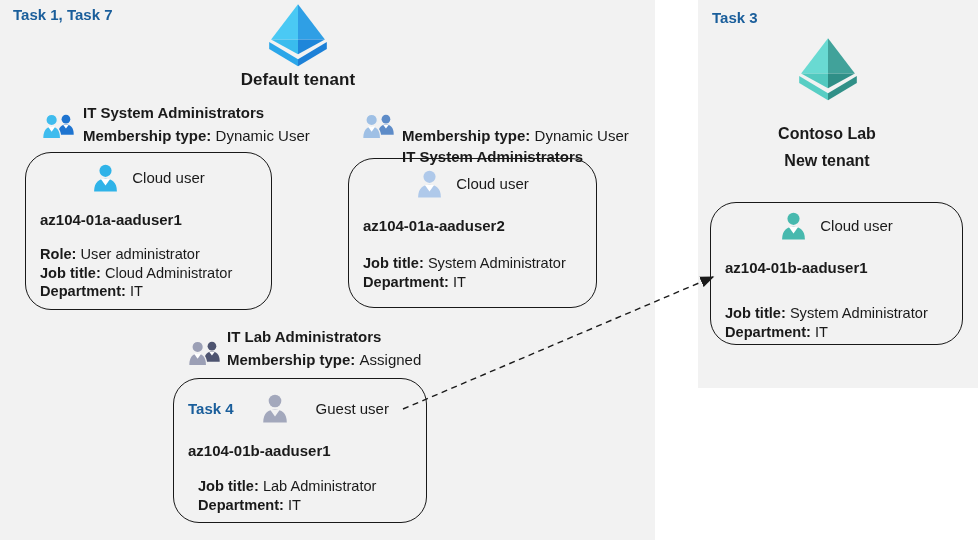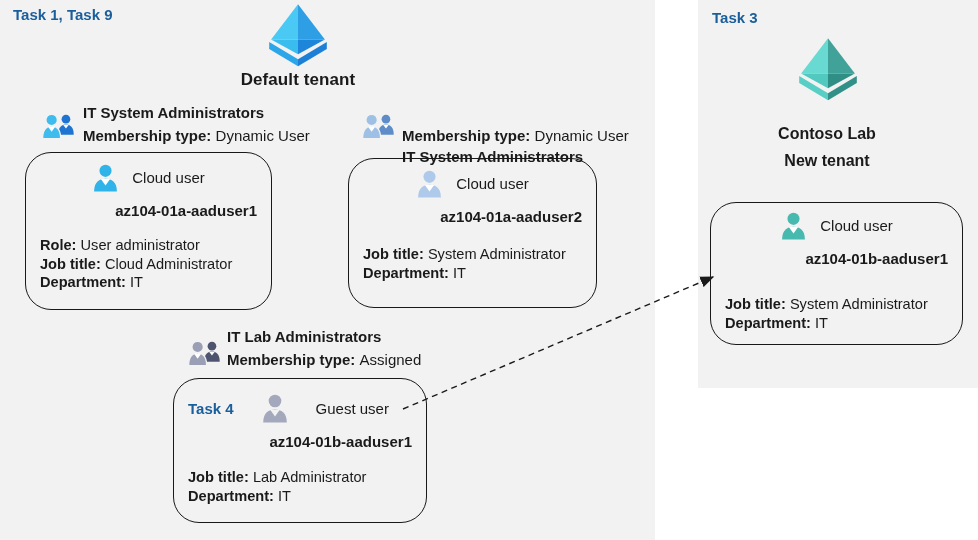--- a/index.html
+++ b/index.html
@@ -20,34 +20,34 @@
   .group-title{font-weight:bold;font-size:15px;}
   .group-membership{font-size:15px;}
   .group-membership .lbl{font-weight:bold;}
   .group-membership .val{margin-left:.28em;}
   .card{
     position:absolute;border:1.4px solid #191919;border-radius:26px;
     box-sizing:border-box;padding:8px 14px;background:transparent;
   }
   .card-header{display:flex;align-items:center;justify-content:center;gap:13px;height:33px;font-size:15px;}
   .card-header-left{display:flex;align-items:center;gap:27px;height:34px;font-size:15px;}
-  .card-name{font-weight:bold;font-size:15px;margin-top:8px;text-align:right;}
+  .card-name{font-weight:bold;font-size:15px;margin-top:17px;}
   .card-fields{font-size:14.6px;line-height:18.5px;}
   .field-row .fl{font-weight:bold;}
   .field-row .fv{margin-left:.28em;}
   svg{display:block;}
   .arrow-overlay{position:absolute;left:0;top:0;pointer-events:none;}
 </style>
 </head>
 <body>
 
 <div class="panel panel-left"></div>
 <div class="panel panel-right"></div>
 
-<div class="abs task-label" style="left:13px;top:6px;">Task 1, Task 9</div>
+<div class="abs task-label" style="left:13px;top:6px;">Task 1, Task 7</div>
 
 <div class="abs" style="left:263px;top:3px;">
   <svg width="70" height="64" viewBox="0 0 100 100">
     <polygon points="50,2 8,57 50,57" fill="#4AC9F4"></polygon>
     <polygon points="50,2 92,57 50,57" fill="#2F9FE5"></polygon>
     <polygon points="8,57 50,80 50,57" fill="#39BCEE"></polygon>
     <polygon points="92,57 50,80 50,57" fill="#1E86DA"></polygon>
     <polygon points="5,61 50,88 50,99 5,72" fill="#2BA6E9"></polygon>
     <polygon points="95,61 50,88 50,99 95,72" fill="#1C80D7"></polygon>
   </svg>
@@ -142,21 +142,21 @@
     <span>
       <svg width="28" height="31" viewBox="0 0 32 34">
         <circle cx="16" cy="8.5" r="7.2" fill="#A3A8BC"></circle>
         <path d="M2.5,33 C2.5,21.5 9,18 16,18 C23,18 29.5,21.5 29.5,33 Z" fill="#A3A8BC"></path>
         <polygon points="10.5,18.3 16,26 21.5,18.3" fill="#f2f2f2"></polygon>
       </svg>
     </span>
     <span>Guest user</span>
   </div>
   <div class="card-name">az104-01b-aaduser1</div>
-  <div class="card-fields" style="margin-top:18px;">
+  <div class="card-fields" style="margin-top:18px;margin-left:10px;">
     <div class="field-row"><span class="fl">Job title:</span><span class="fv">Lab Administrator</span></div>
     <div class="field-row"><span class="fl">Department:</span><span class="fv">IT</span></div>
   </div>
 </div>
 
 <div class="abs task-label" style="left:712px;top:9px;">Task 3</div>
 
 <div class="abs" style="left:794px;top:37px;">
   <svg width="68" height="64" viewBox="0 0 100 100">
     <polygon points="50,2 8,57 50,57" fill="#69DAD2"></polygon>

